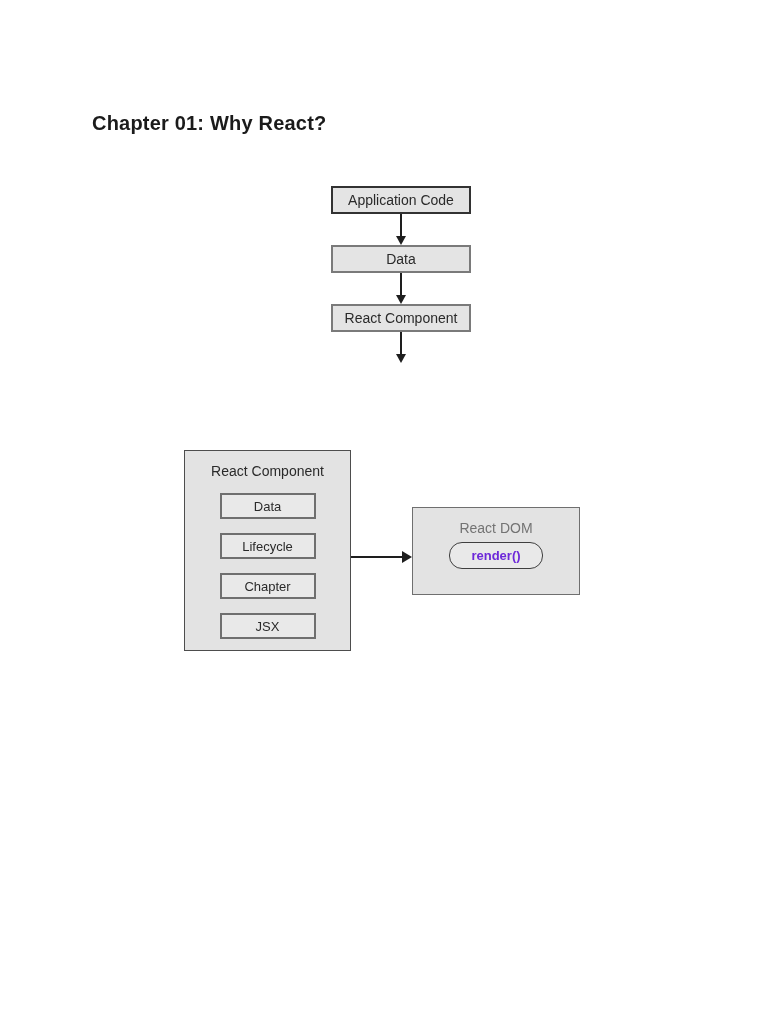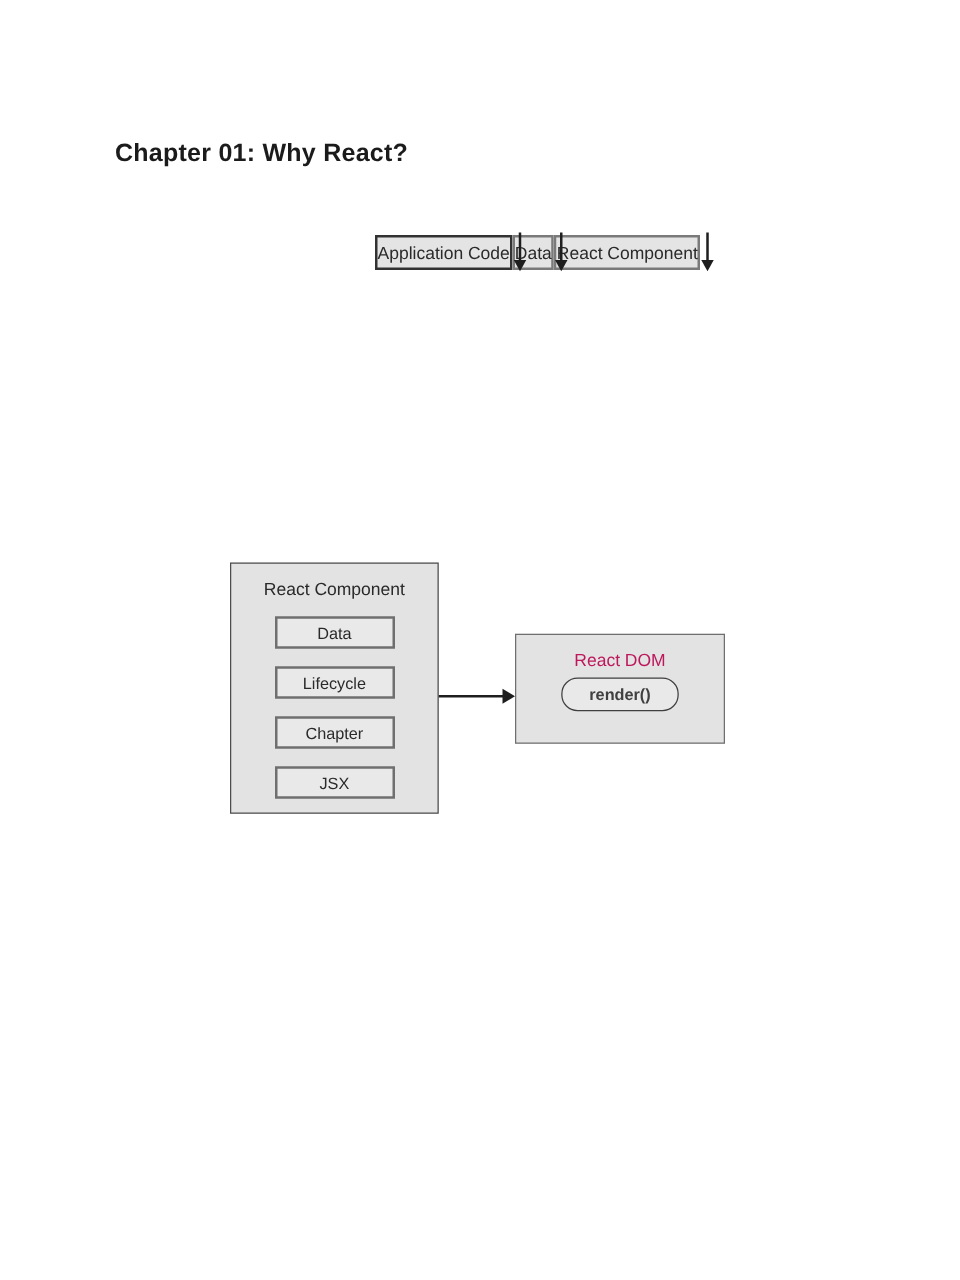--- a/index.html
+++ b/index.html
@@ -22,24 +22,25 @@
     margin: 0;
     font-size: 20px;
     font-weight: bold;
     color: #1b1b1b;
     letter-spacing: 0.2px;
   }
 
   
   .flow {
     position: absolute;
-    left: 300px;
+    left: 331px;
     top: 186px;
     width: 140px;
     display: flex;
+    flex-direction: column;
     align-items: center;
   }
   .fbox {
     box-sizing: border-box;
     width: 140px;
     height: 28px;
     background: #e4e4e4;
     border: 2px solid #7a7a7a;
     display: flex;
     align-items: center;
@@ -142,37 +143,37 @@
     box-sizing: border-box;
     background: #e3e3e3;
     border: 1px solid #6f6f6f;
     display: flex;
     flex-direction: column;
     align-items: center;
   }
   .rdom-title {
     margin-top: 12px;
     font-size: 14px;
-    color: #be185d;
+    color: #737373;
     line-height: 16px;
   }
   .render-pill {
     box-sizing: border-box;
     margin-top: 6px;
     width: 94px;
     height: 27px;
     background: #e9e9e9;
     border: 1px solid #3f3f3f;
     border-radius: 13px;
     display: flex;
     align-items: center;
     justify-content: center;
     font-size: 13px;
     font-weight: bold;
-    color: #404040;
+    color: #6d28d9;
   }
 </style>
 </head>
 <body>
 
 <div class="page">
 
   <h1 class="heading">Chapter 01: Why React?</h1>
 
   <div class="flow">

